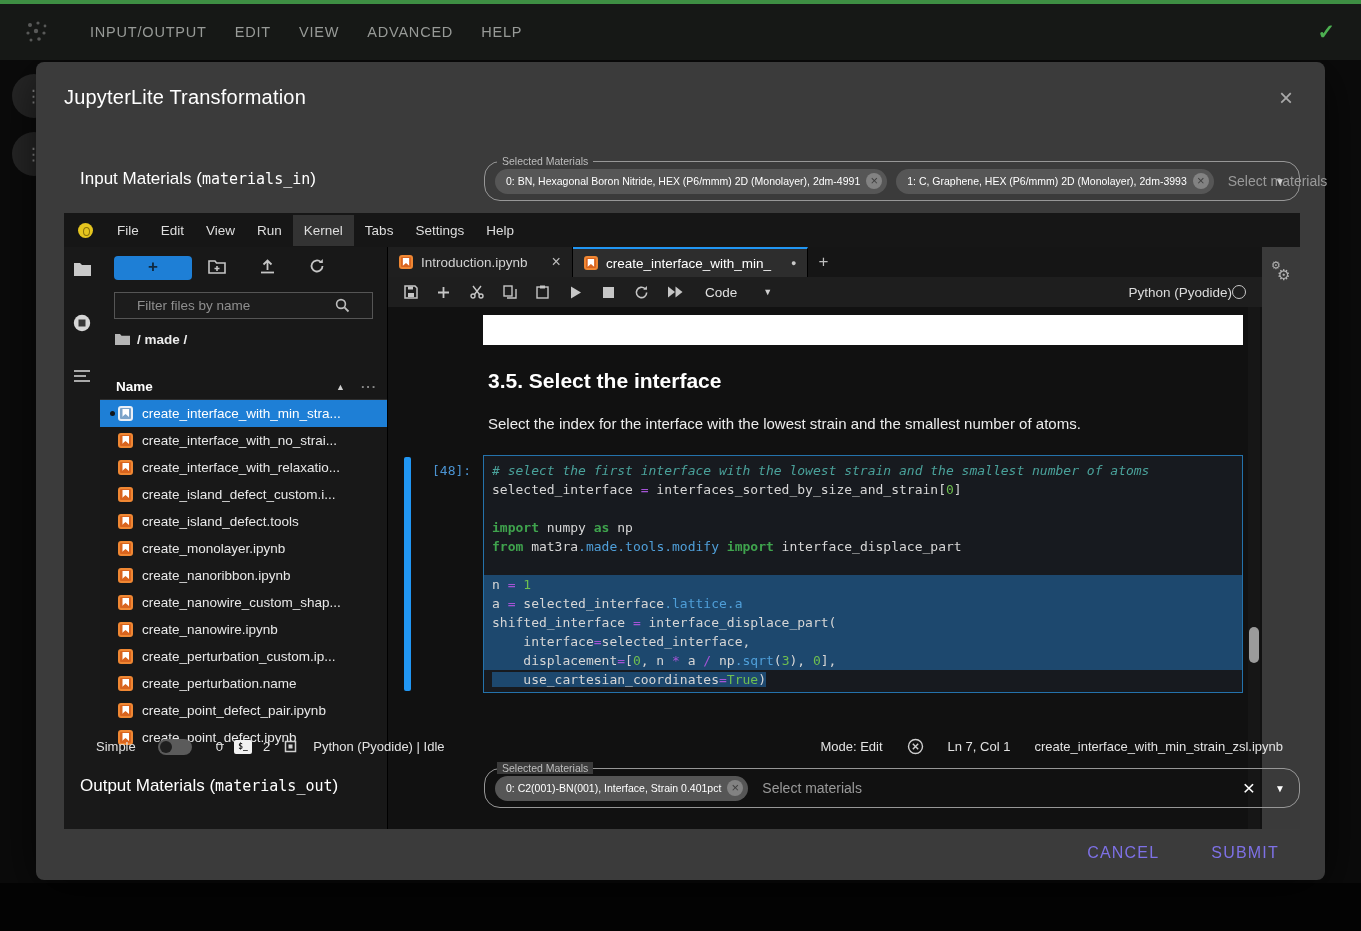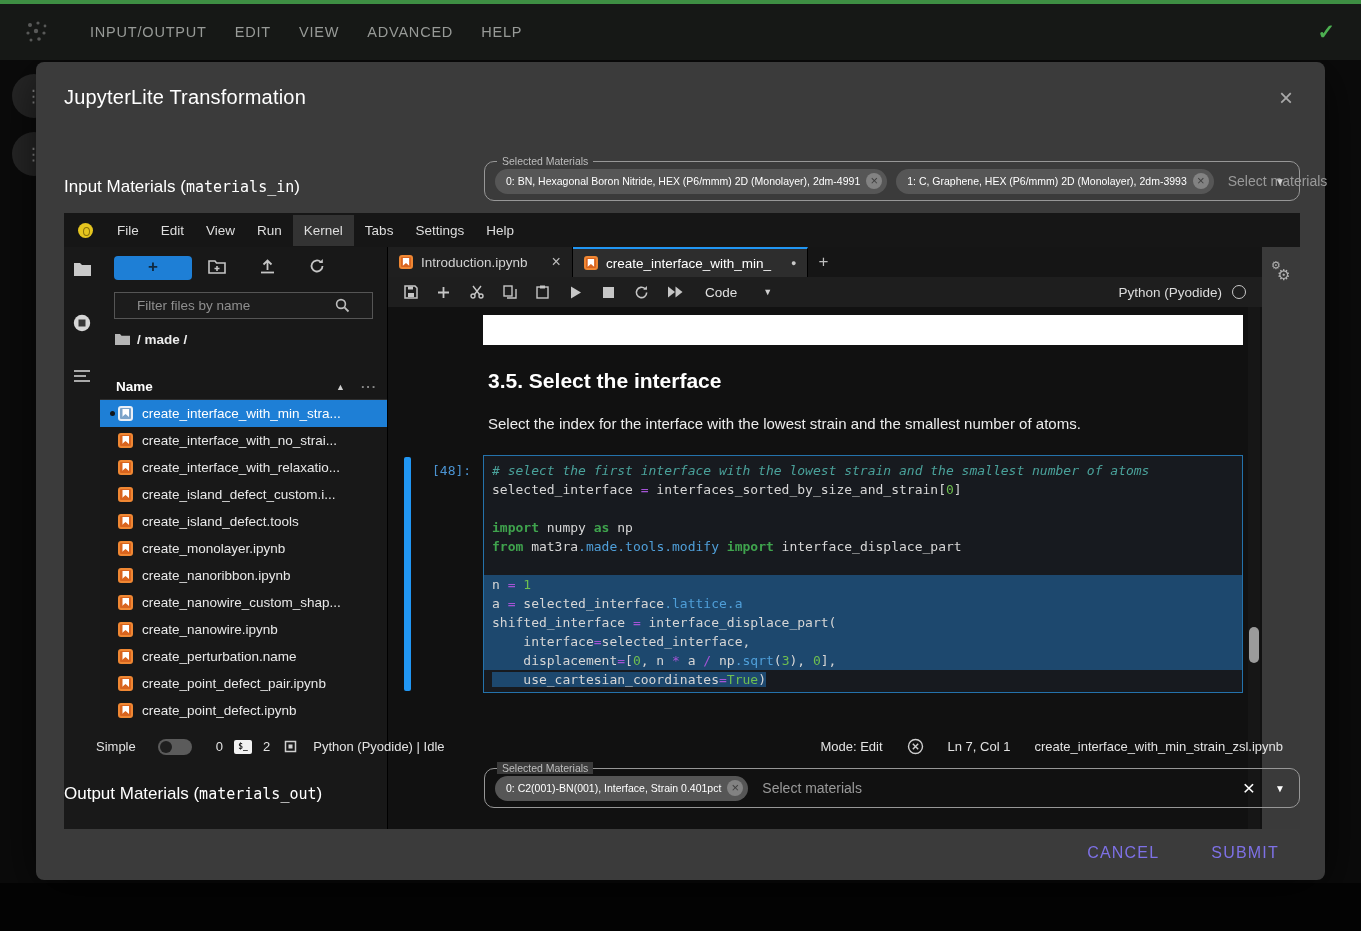--- a/index.html
+++ b/index.html
@@ -16,26 +16,26 @@
   
   .bubble{position:absolute;width:44px;height:44px;border-radius:50%;background:#272727;z-index:1;color:#8a8a8a;font-size:17px;display:flex;align-items:center;justify-content:center;letter-spacing:1px}
   .bubble.b1{left:12px;top:74px}
   .bubble.b2{left:12px;top:132px}
 
   
   .dialog{position:absolute;left:36px;top:62px;width:1289px;height:818px;background:#3b3b3b;border-radius:8px;z-index:2;box-shadow:0 10px 50px rgba(0,0,0,.65)}
   .dlg-title{position:absolute;left:28px;top:24px;font-size:20px;color:#fff;letter-spacing:.2px}
   .dlg-close{position:absolute;right:32px;top:22px;font-size:24px;color:#a9a9a9;font-weight:300;cursor:default}
 
-  .mat-label{position:absolute;left:28px;height:40px;line-height:52px;color:#fff;font-size:17px}
+  .mat-label{position:absolute;left:44px;height:40px;line-height:36px;color:#fff;font-size:17px}
   .mat-label .mono{font-family:"DejaVu Sans Mono",monospace;font-size:15px}
   .in-label{top:99px}
   .out-label{top:706px}
 
-  .fieldset{position:absolute;left:448px;width:816px;height:40px;border:1px solid #979797;border-radius:10px;display:flex;align-items:center;padding:0 10px}
+  .fieldset{position:absolute;left:448px;width:816px;height:40px;border:1px solid #979797;border-radius:16px;display:flex;align-items:center;padding:0 10px}
   .fieldset .legend{position:absolute;top:-7px;left:12px;background:#3b3b3b;padding:0 5px;font-size:10.5px;color:#bdbdbd}
   .in-fieldset{top:99px}
   .out-fieldset{top:706px}
   .chips{display:flex;align-items:center;gap:9px}
   .chip{background:#565656;border-radius:13px;height:25px;display:inline-flex;align-items:center;padding:0 5px 0 11px;flex:0 0 auto}
   .chip-label{color:#fff;font-size:10.5px;white-space:nowrap}
   .chip-close{width:16px;height:16px;margin-left:6px;border-radius:50%;background:#828282;color:#3e3e3e;font-size:13px;line-height:15px;text-align:center;flex:0 0 auto}
   .select-ph{color:#9a9a9a;font-size:14px;margin-left:14px;white-space:nowrap}
   .fs-caret{position:absolute;right:14px;color:#cfcfcf;font-size:10px}
   .out-clear{position:absolute;right:44px;color:#fff;font-size:21px;font-weight:300}
@@ -79,21 +79,21 @@
   .tab .nb-icon{margin-right:0;width:14px;height:14px}
   .tab .tclose{margin-left:16px;color:#bdbdbd;font-size:16px}
   .tab.active{background:#2d2d2d;border-top:2px solid #2196f3;color:#fff}
   .tab .dirty{margin-left:12px;color:#c9c9c9;font-size:9px}
   .tab-add{width:30px;display:flex;align-items:center;justify-content:center;color:#bdbdbd;font-size:17px}
 
   .nbtoolbar{height:30px;background:#1e1e1e;display:flex;align-items:center;padding:0 6px;color:#c6c6c6;flex:0 0 auto}
   .nbt-icon{width:33px;display:flex;justify-content:center}
   .celltype{margin-left:14px;font-size:13.5px;color:#e0e0e0;display:flex;align-items:center;gap:26px}
   .celltype .car{font-size:9px;color:#cfcfcf}
-  .kernel-right{margin-left:auto;display:flex;align-items:center;gap:10px;padding-right:10px;color:#dcdcdc;font-size:13.5px}
+  .kernel-right{margin-left:auto;display:flex;align-items:center;padding-right:10px;color:#dcdcdc;font-size:13.5px}
   .kcircle{width:14px;height:14px;border:1.6px solid #c9c9c9;border-radius:50%}
 
   .nbcontent{flex:1;position:relative;background:#111;overflow:hidden}
   .white-strip{position:absolute;left:95px;top:8px;width:760px;height:30px;background:#fff}
   .nb-h{position:absolute;left:100px;top:62px;font-size:21px;font-weight:bold;color:#fff}
   .nb-p{position:absolute;left:100px;top:108px;font-size:15px;color:#ededed}
   .cell{position:absolute;left:0;top:148px;width:100%;height:238px}
   .collapser{position:absolute;left:16px;top:2px;width:7px;height:234px;background:#2196f3;border-radius:2px}
   .prompt{position:absolute;left:44px;top:8px;font-family:"DejaVu Sans Mono",monospace;font-size:13px;color:#4b93d1}
   .editor{position:absolute;left:95px;top:0;width:760px;height:238px;background:#171a1f;border:1px solid #2472ab;padding:5px 0;font-family:"DejaVu Sans Mono",monospace;font-size:13px;line-height:19px}
@@ -315,20 +315,27 @@
                 <span class="bm"></span>
               </span>
               <span class="fname">create_nanowire_custom_shap...</span>
             </div>
             <div class="fb-row">
               <span class="dotslot"></span>
               <span class="nb-icon">
                 <span class="bm"></span>
               </span>
               <span class="fname">create_nanowire.ipynb</span>
+            </div>
+            <div class="fb-row">
+              <span class="dotslot"></span>
+              <span class="nb-icon">
+                <span class="bm"></span>
+              </span>
+              <span class="fname">create_perturbation_custom.ip...</span>
             </div>
             <div class="fb-row">
               <span class="dotslot"></span>
               <span class="nb-icon">
                 <span class="bm"></span>
               </span>
               <span class="fname">create_perturbation.name</span>
             </div>
             <div class="fb-row">
               <span class="dotslot"></span>

